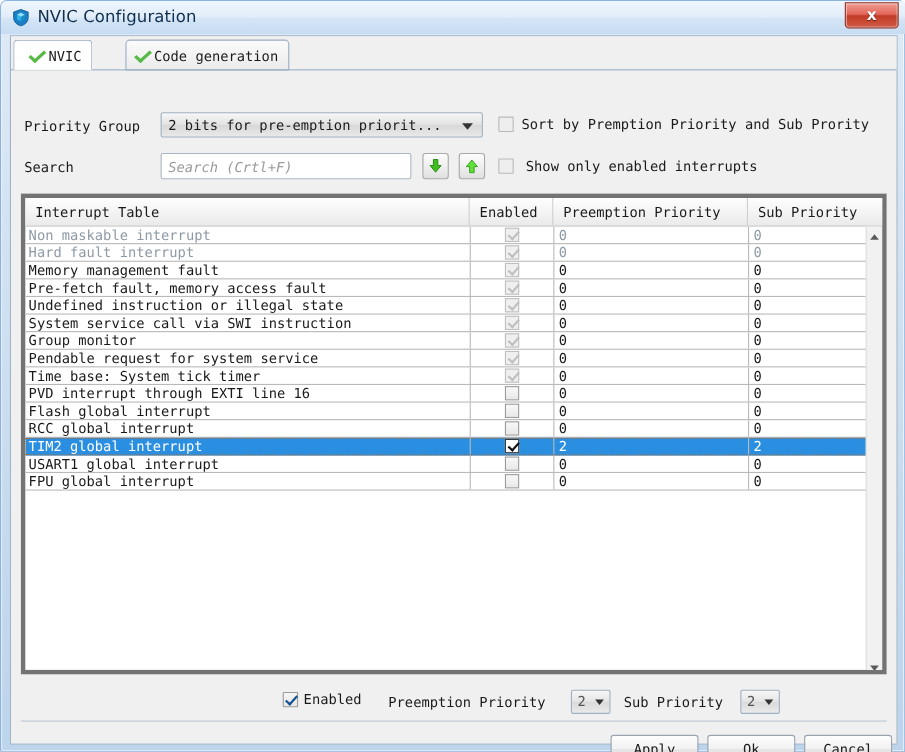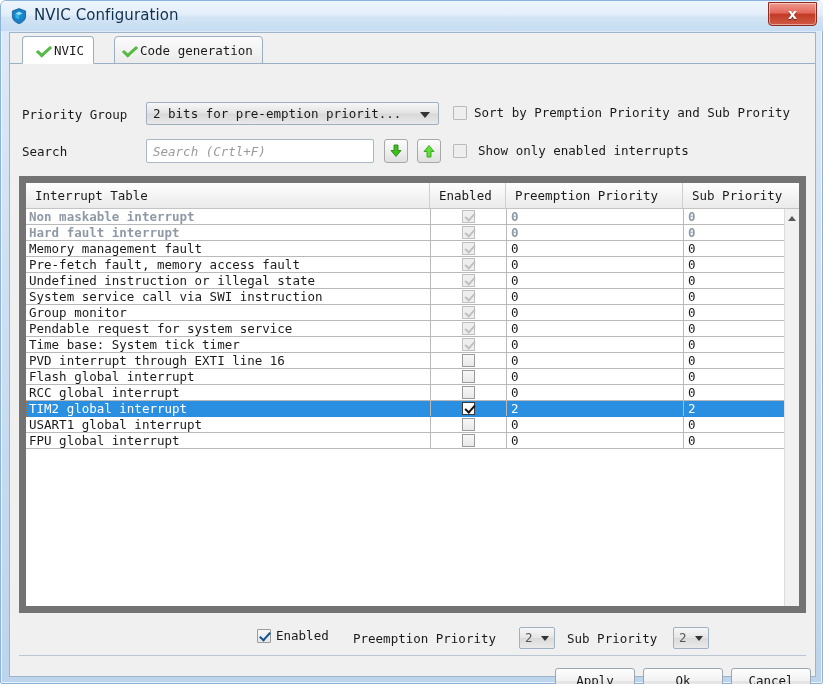--- a/index.html
+++ b/index.html
@@ -111,21 +111,21 @@
   .tab.active {
     background: #ffffff;
     border-bottom: 1px solid #ffffff;
     z-index: 3;
   }
   .tab.inactive {
     background: linear-gradient(to bottom, #fbfbfb 0%, #ebebeb 100%);
     z-index: 2;
     margin-left: 32px;
   }
-  #tab-nvic { left: 12px; padding-left: 13px; }
+  #tab-nvic { left: 2px; padding-left: 13px; }
   #tab-codegen { left: 72px; }
   .checkmark {
     display: inline-block;
     width: 14px; height: 14px;
     position: relative;
     flex: 0 0 14px;
   }
   .checkmark::before {
     content: "";
     position: absolute;
@@ -255,21 +255,21 @@
     white-space: nowrap;
   }
   #chk-showonly-row .lbl { margin-left: 4px; }
 
   
   #table-panel {
     position: absolute;
     left: 9px; top: 143px;
     width: 787px; height: 437px;
     box-sizing: border-box;
-    border: 7px solid #737373;
+    border: 4px solid #737373;
     background: #ffffff;
     overflow: hidden;
   }
   #table-header {
     position: absolute;
     left: 0; top: 0;
     width: 785px; height: 26px;
     background: linear-gradient(to bottom, #fefefe 0%, #f3f3f3 55%, #eaeaea 100%);
     border-bottom: 1px solid #c4c4c4;
     box-sizing: border-box;
@@ -324,21 +324,21 @@
     color: #1a1a1a;
     white-space: nowrap;
     overflow: hidden;
     box-sizing: border-box;
   }
   .c-name { left: 3px;   width: 400px; }
   .c-en   { left: 404px; width: 76px; border-left: 1px solid #b9b9b9; }
   .c-pre  { left: 480px; width: 177px; border-left: 1px solid #b9b9b9; padding-left: 4px; }
   .c-sub  { left: 657px; width: 113px; border-left: 1px solid #b9b9b9; padding-left: 4px; }
   .trow.selected .cell { color: #ffffff; }
-  .cell.dim { color: #8e9aa6; font-weight: bold; }
+  .cell.dim { color: #8e9aa6; }
   .row-cbox {
     position: absolute;
     left: 31px; top: 1px;
     width: 13px; height: 13px;
     box-sizing: border-box;
     border: 1px solid #9b9b9b;
     background: linear-gradient(to bottom, #f8f8f8 0%, #e8e8e8 100%);
   }
   .row-cbox.checked::after {
     content: "";

